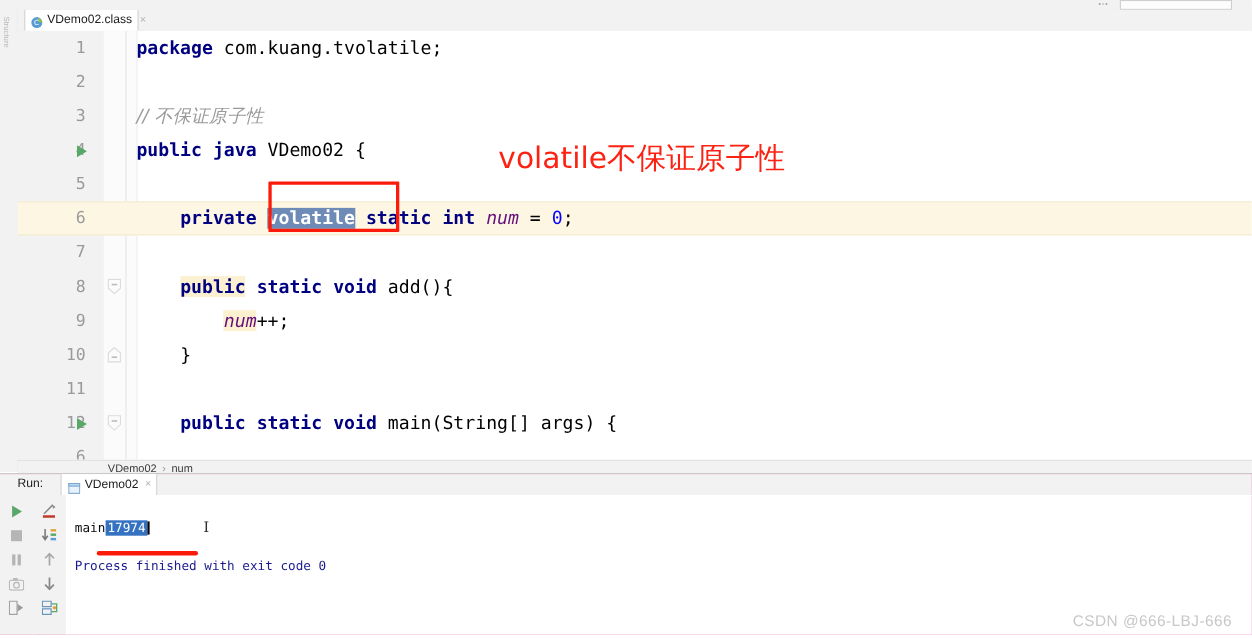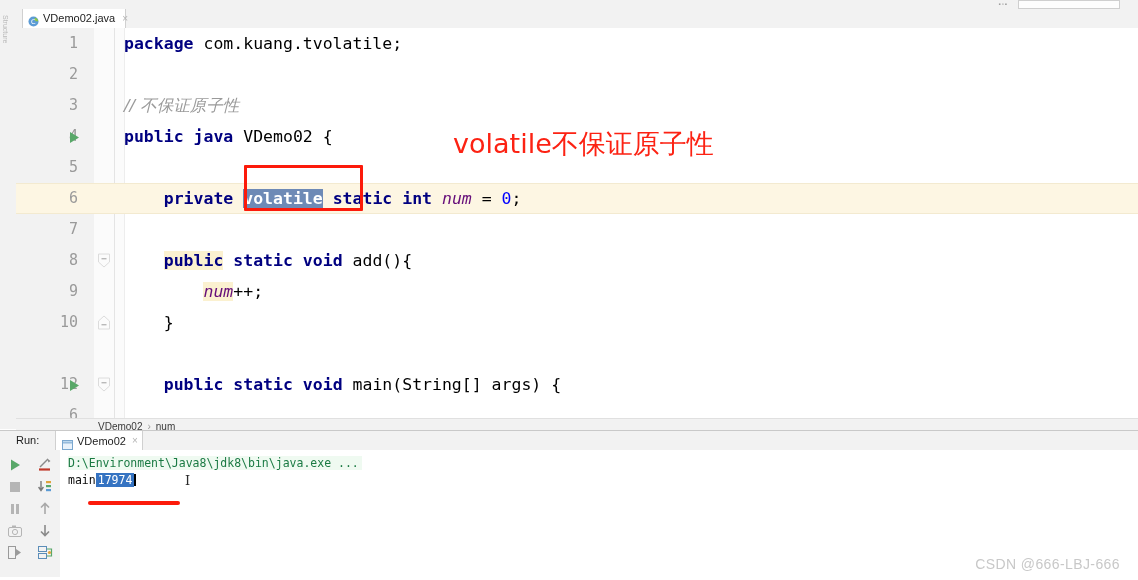--- a/index.html
+++ b/index.html
@@ -240,21 +240,21 @@
   <div class="tabbar">
     <div class="tab-rest"></div>
     <div class="tab" style="width:104px;">
       <span class="fileicon">
         <svg width="11" height="11" viewBox="0 0 11 11">
           <circle cx="5.5" cy="5.5" r="5" fill="#5b9bd5"></circle>
           <path d="M6.8 1.4 A5 5 0 0 1 10.4 5.2 L7.6 5.2 A2.4 2.4 0 0 0 6.4 4.1 Z" fill="#8cc63f"></path>
           <text x="3" y="8" font-size="6.5" fill="#ffffff" font-family="DejaVu Sans, sans-serif">C</text>
         </svg>
       </span>
-      <span class="tablabel">VDemo02.java</span>
+      <span class="tablabel">VDemo02.class</span>
       <span class="tabclose">×</span>
     </div>
   </div>
 
   <div class="editor">
     <div class="gutter"></div>
     <div class="foldstrip"></div>
     <div class="foldline"></div>
 
     <div class="caret-line" style="top:155px;"></div>
@@ -301,20 +301,23 @@
       </div>
     <div class="linerow" style="top:279px;">
       <span class="lineno">10</span>
       <span class="foldmark">
         <svg width="14" height="15" viewBox="0 0 14 15">
             <path d="M1.5 14 L12.5 14 L12.5 6 L7 1 L1.5 6 Z" fill="#fbfbfb" stroke="#dcdcdc" stroke-width="1"></path>
             <rect x="4.5" y="9" width="5" height="1.4" fill="#b9b9b9"></rect>
           </svg>
       </span>
     </div>
+    <div class="linerow" style="top:310px;">
+        <span class="lineno">11</span>
+      </div>
     <div class="linerow" style="top:341px;">
       <span class="lineno">12</span>
       <span class="runmark">
         <svg width="13" height="13" viewBox="0 0 13 13">
             <path d="M2 1 L11 6.5 L2 12 Z" fill="#59a869"></path>
           </svg>
       </span>
       <span class="foldmark">
         <svg width="14" height="15" viewBox="0 0 14 15">
             <path d="M1.5 1 L12.5 1 L12.5 9 L7 14 L1.5 9 Z" fill="#fbfbfb" stroke="#dcdcdc" stroke-width="1"></path>
@@ -430,22 +433,22 @@
         <svg width="15" height="13" viewBox="0 0 15 13">
             <rect x="0.5" y="0.5" width="8" height="5" fill="none" stroke="#5b8db8"></rect>
             <rect x="0.5" y="7.5" width="8" height="5" fill="none" stroke="#5b8db8"></rect>
             <path d="M9 3 L13.5 3 L13.5 10 L9 10" stroke="#59a869" stroke-width="1.2" fill="none"></path>
             <circle cx="11.5" cy="6.5" r="1.6" fill="#e0a33c"></circle>
           </svg>
       </div>
     </div>
 
     <div class="console">
-      <div class="cline" style="top:5px;"><span class="cmdline">D:\Environment\Java8\jdk8\bin\java.exe ...</span></div>
       <div class="cline" style="top:22px;"><span class="main-txt">main</span><span class="sel-console">17974</span><span class="caret-bar"></span></div>
+      <div class="cline proc-txt" style="top:56px;">Process finished with exit code 0</div>
       <div class="mouse-cursor" style="left:125px; top:22px;">I</div>
     </div>
   </div>
 
   <div class="red-underline" style="left:88px; top:501px; width:92px;"></div>
 
   <div class="watermark">CSDN @666-LBJ-666</div>
 
 </div>
 

